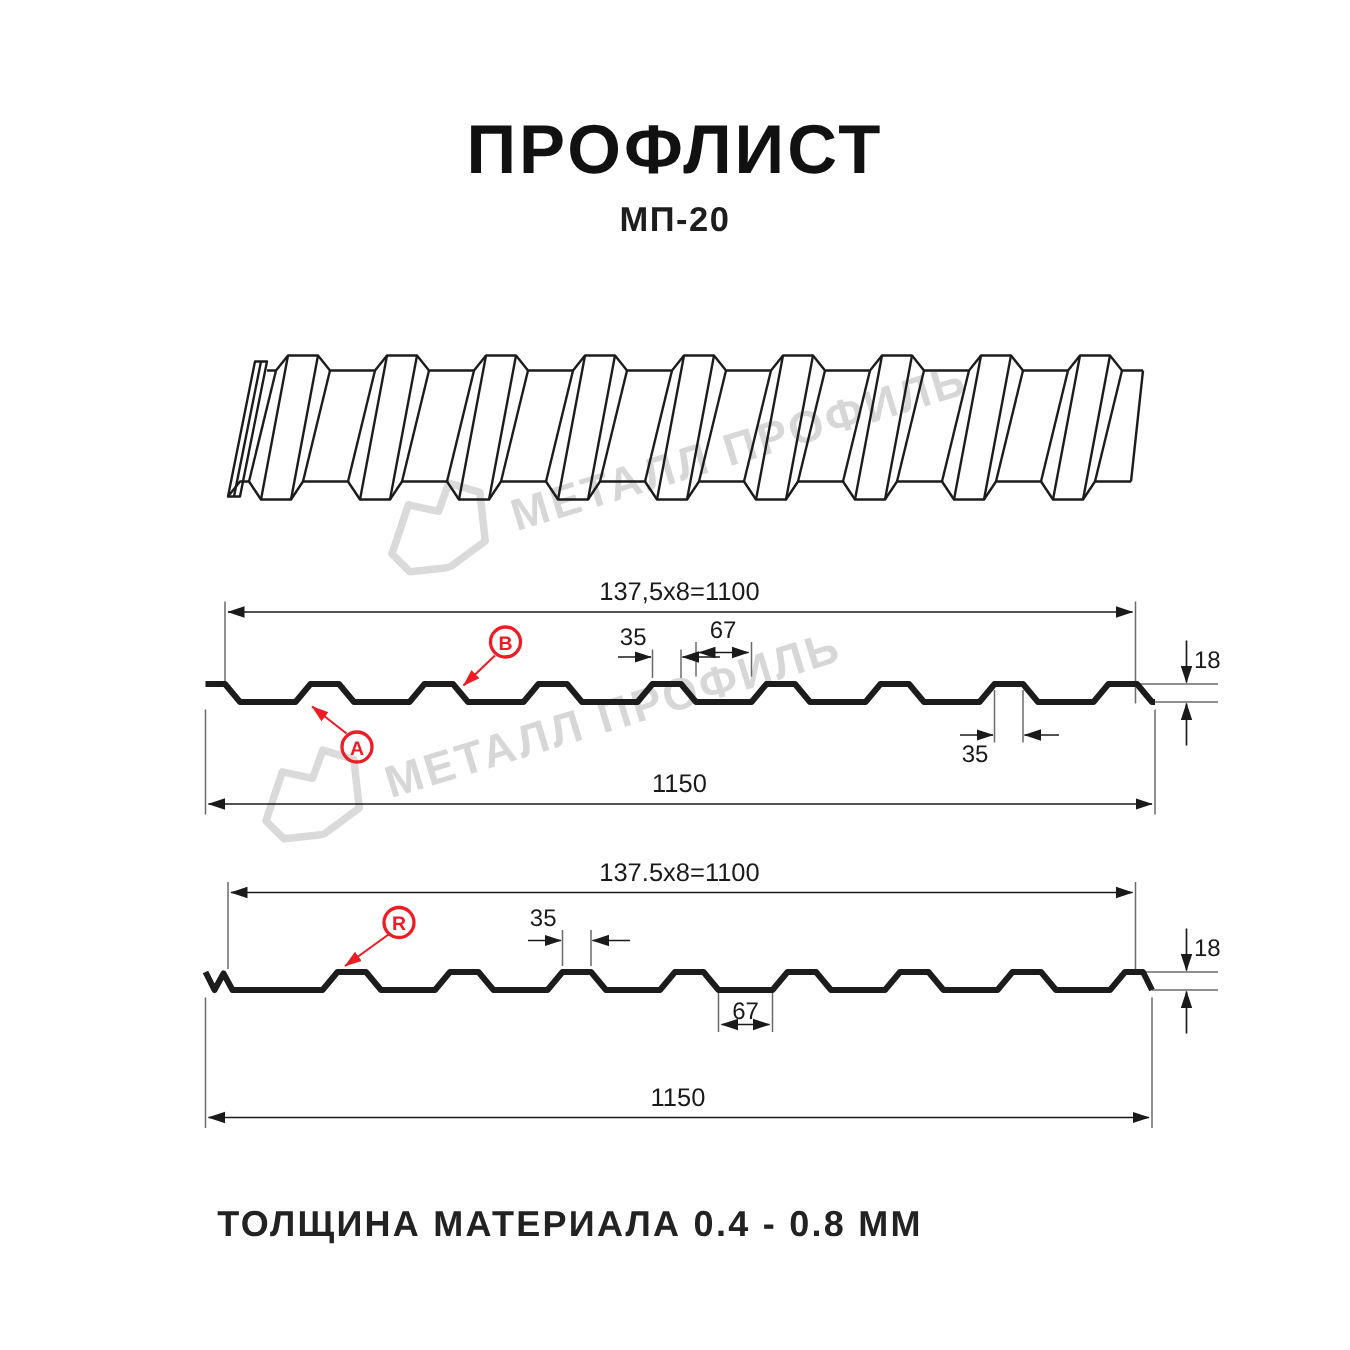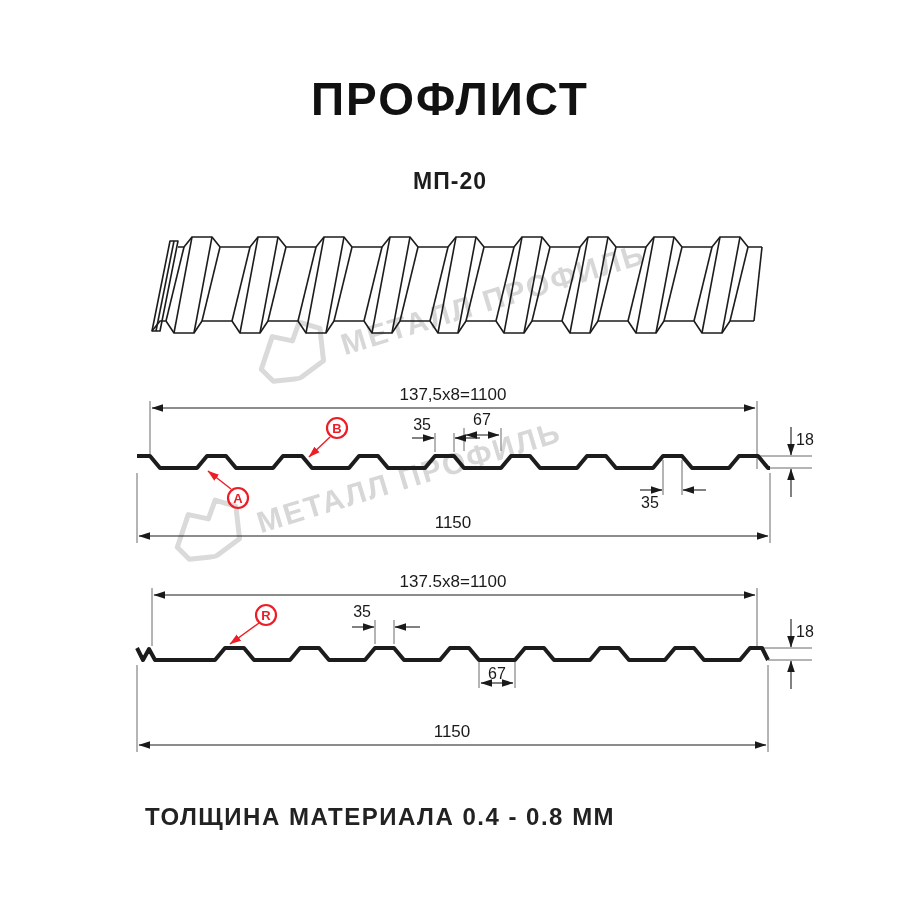--- a/index.html
+++ b/index.html
@@ -2,21 +2,21 @@
 <html><head>
 <meta charset="utf-8">
 <style>
   html,body{margin:0;padding:0;}
   body{width:900px;height:900px;background:#ffffff;position:relative;overflow:hidden;
        font-family:"Liberation Sans",sans-serif;color:#1a1a1a;}
   .abs{position:absolute;}
   .page-title{left:0;width:900px;top:72px;text-align:center;font-size:46px;font-weight:800;
               letter-spacing:2px;color:#111;}
   .page-subtitle{left:0;width:900px;top:133px;text-align:center;font-size:23px;font-weight:600;
-                 letter-spacing:1px;color:#1d1d1d;margin-top:35px;}
+                 letter-spacing:1px;color:#1d1d1d;}
   .footer-note{left:0;width:760px;top:803px;text-align:center;font-size:24px;font-weight:600;
                letter-spacing:1.5px;color:#222;}
   .watermark{display:flex;align-items:flex-end;gap:10px;pointer-events:none;
              transform-origin:0 100%;transform:rotate(-17deg);}
   .watermark .wm-text{font-size:30px;font-weight:700;letter-spacing:2px;color:#d7d7d7;
                       white-space:nowrap;line-height:1;padding-bottom:6px;}
   .wm1{left:262px;top:330px;height:62px;}
   .wm2{left:178px;top:508px;height:62px;}
   svg text{font-family:"Liberation Sans",sans-serif;fill:#1a1a1a;}
   svg .dimtxt{font-size:16px;}

